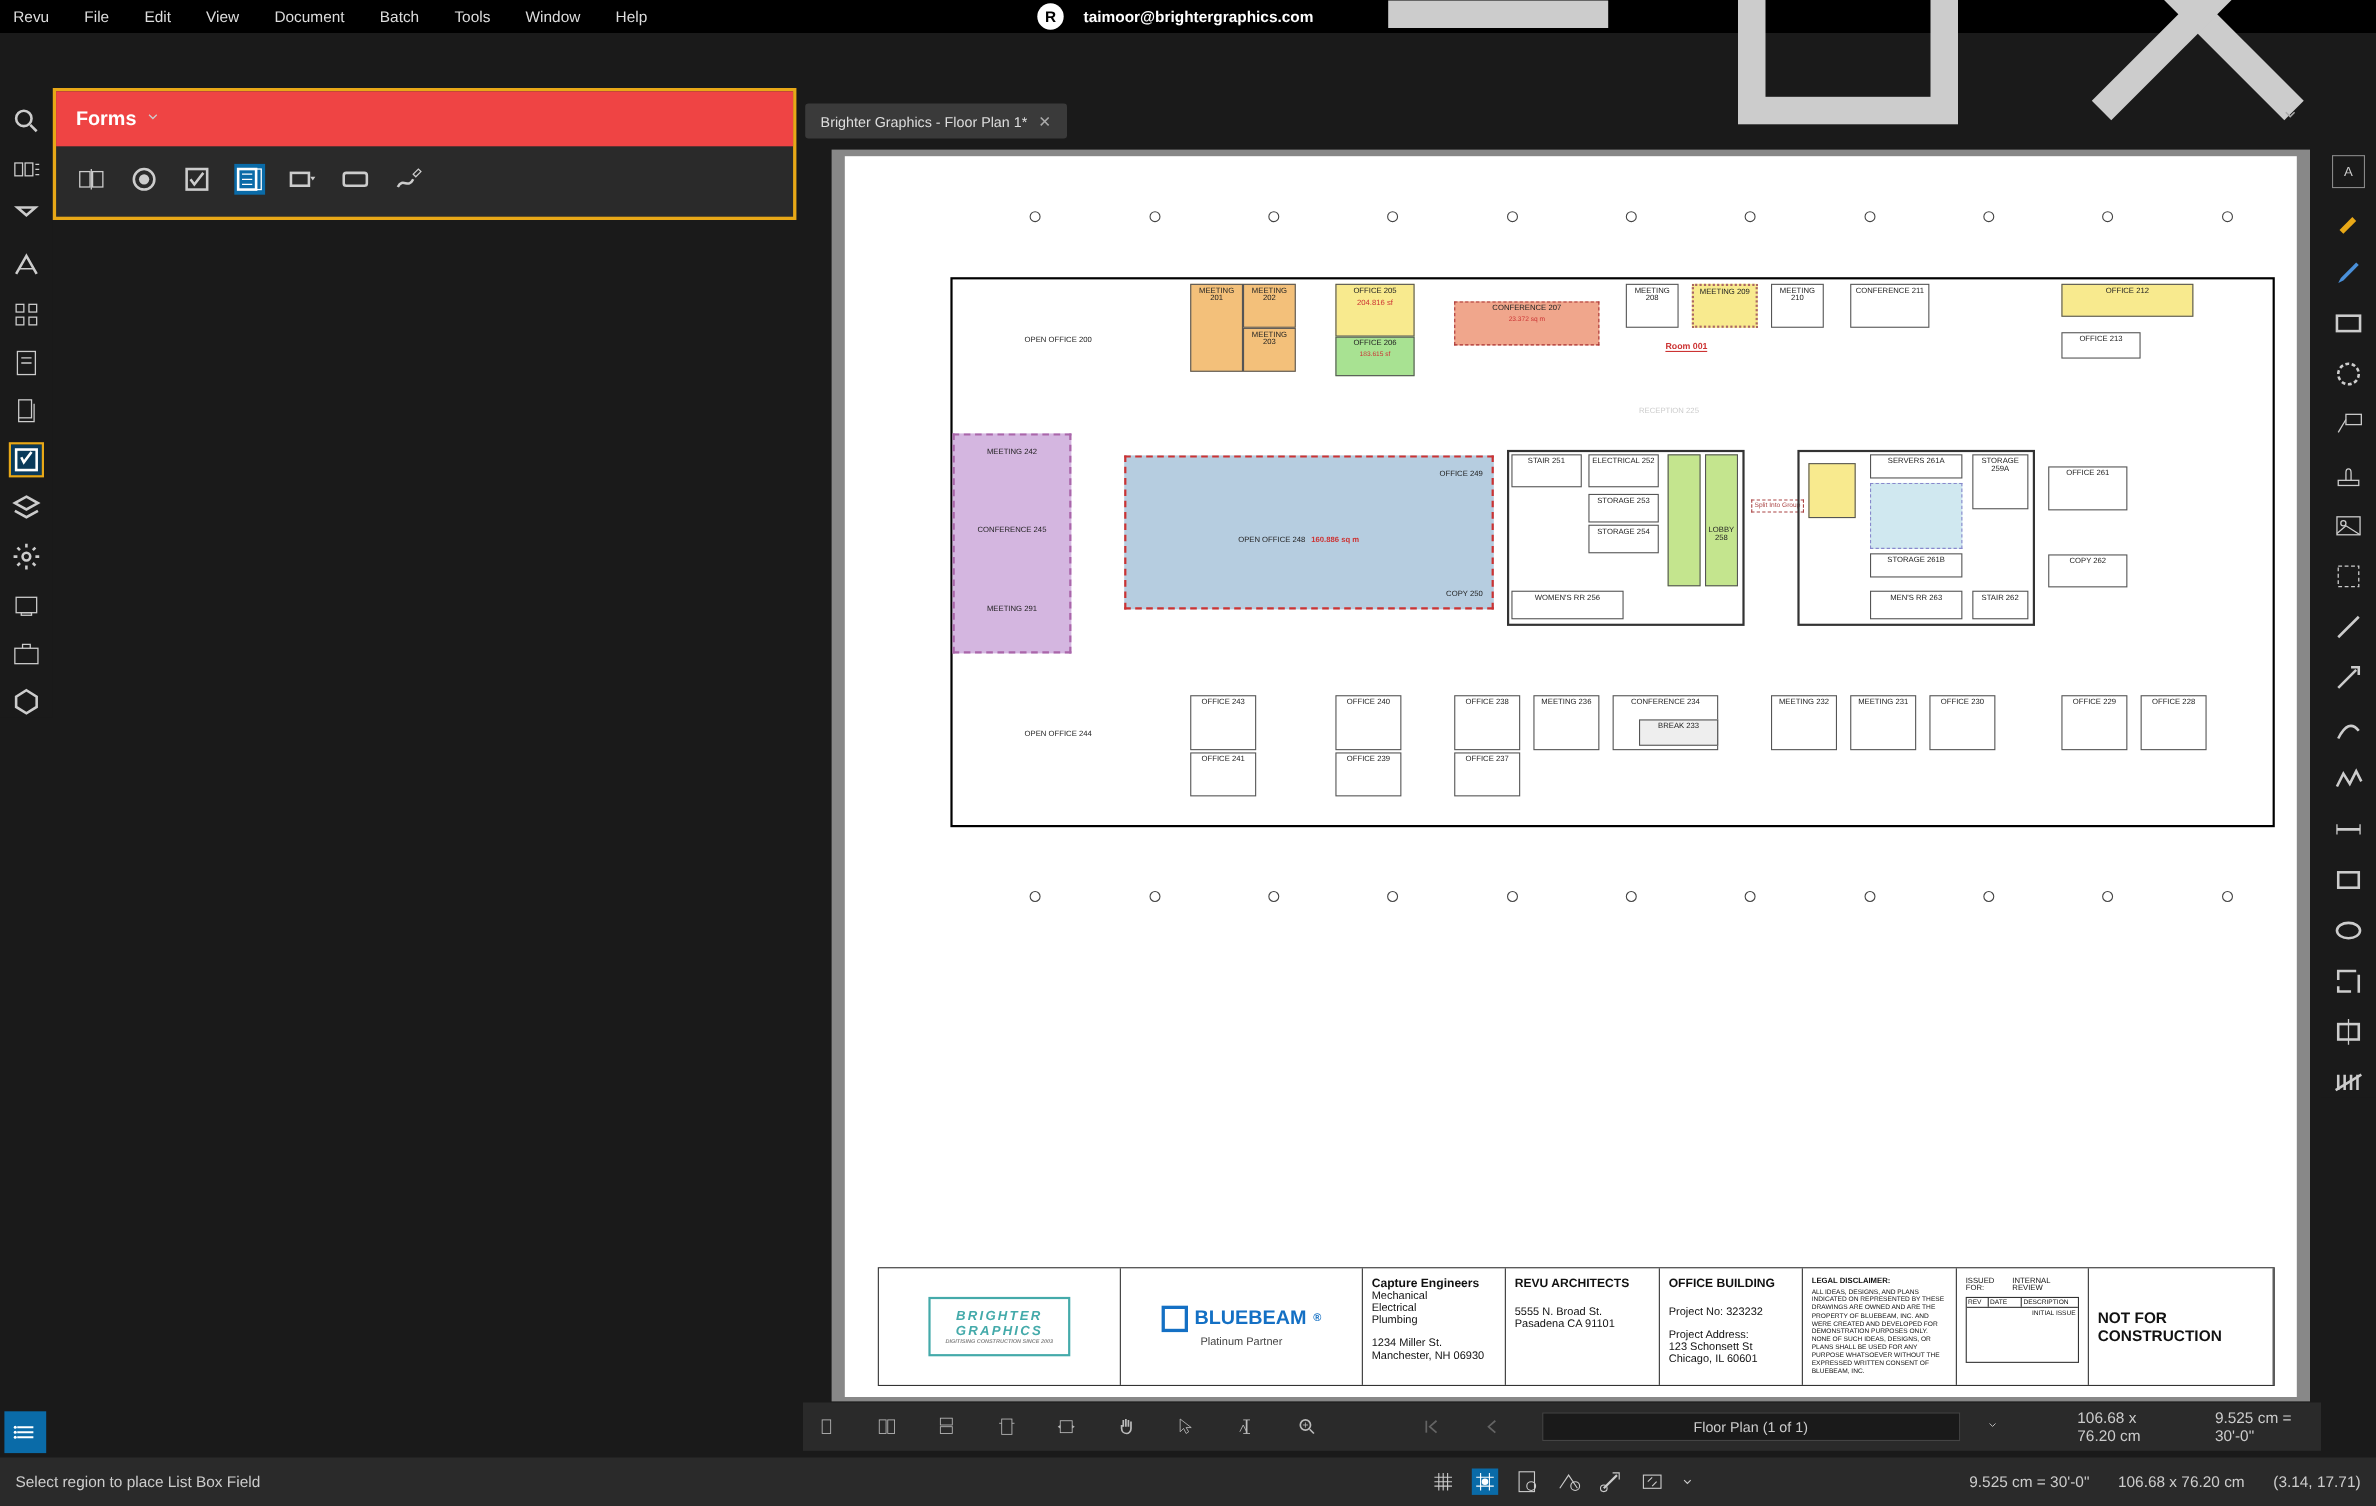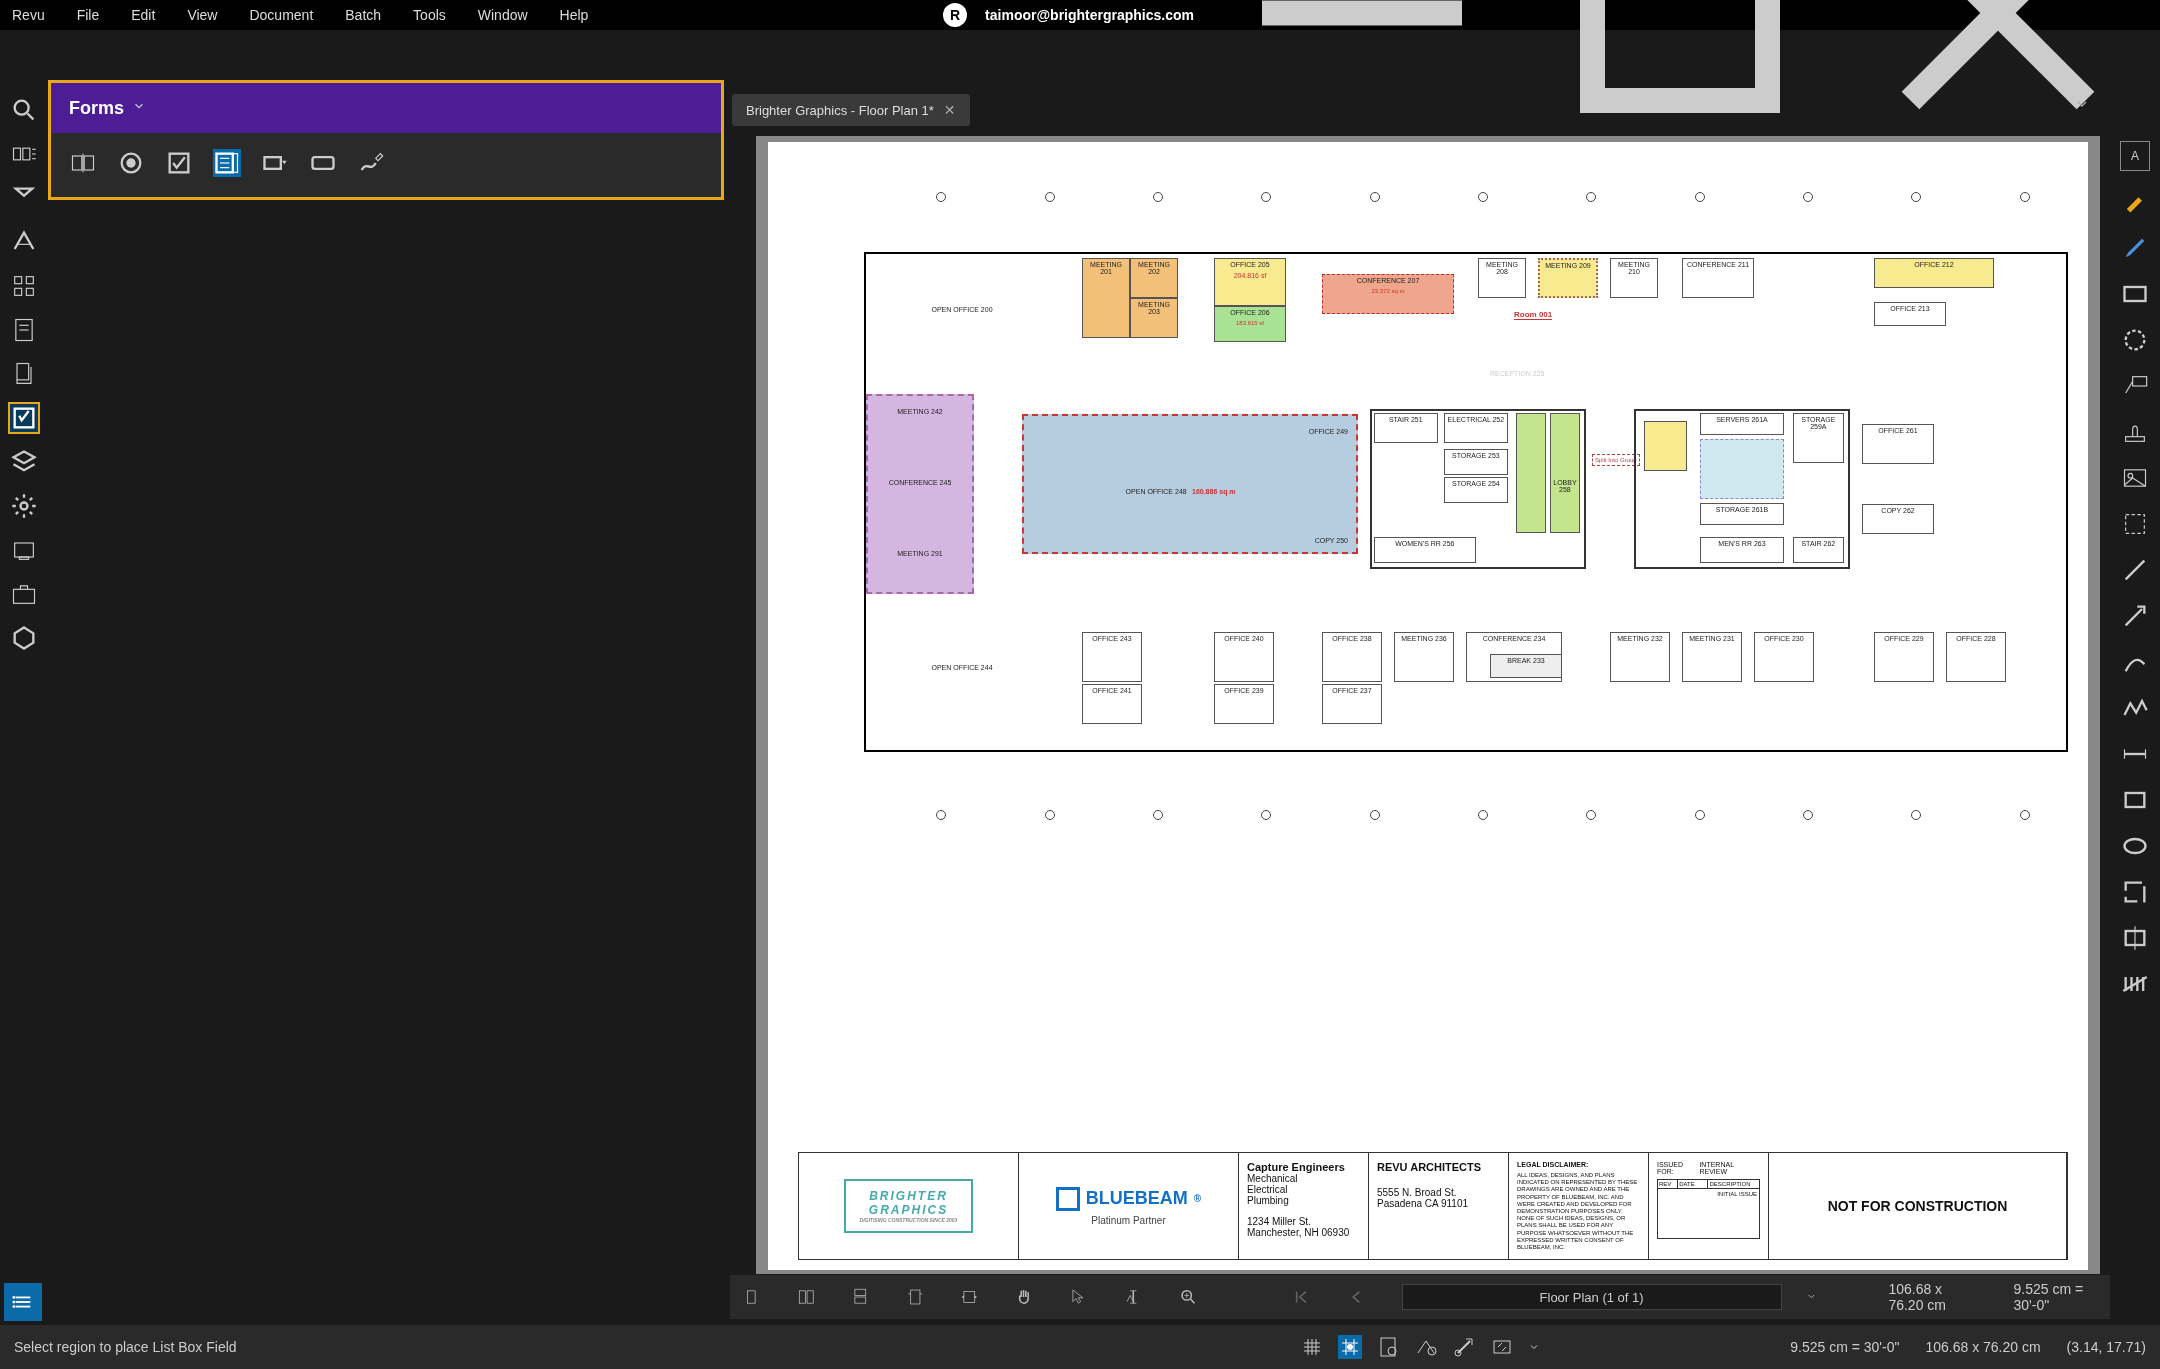--- a/index.html
+++ b/index.html
@@ -14,21 +14,21 @@
 .menubar .win-icon { color: #ccc; cursor: pointer; }
 .logo-circle { width: 24px; height: 24px; border-radius: 50%; background: #fff; display: flex; align-items: center; justify-content: center; color: #000; font-weight: bold; font-size: 14px; }
 
 
 .left-rail { position: absolute; top: 80px; left: 0; width: 48px; background: #1a1a1a; display: flex; flex-direction: column; align-items: center; gap: 16px; padding-top: 20px; }
 .left-rail .rail-icon { width: 28px; height: 28px; display: flex; align-items: center; justify-content: center; cursor: pointer; color: #ccc; }
 .left-rail .rail-icon.active { background: #0a3a5a; outline: 2px solid #e8a817; }
 
 
 .forms-panel { position: absolute; top: 80px; left: 48px; width: 676px; height: 120px; border: 3px solid #e8a817; background: #2a2a2a; }
-.forms-header { height: 50px; display: flex; align-items: center; padding: 0 18px; background: #4c1d95; }
+.forms-header { height: 50px; display: flex; align-items: center; padding: 0 18px; background: #ef4444; }
 .forms-title { font-size: 18px; font-weight: bold; color: #fff; }
 .forms-toolbar { height: 60px; display: flex; align-items: center; gap: 20px; padding: 0 18px; }
 .forms-toolbar .ft-icon { width: 28px; height: 28px; display: flex; align-items: center; justify-content: center; cursor: pointer; }
 .forms-toolbar .ft-icon.active { background: #0a6ba8; }
 
 
 .tab-area { position: absolute; top: 90px; left: 732px; height: 40px; display: flex; align-items: center; }
 .tab { background: #3a3a3a; padding: 8px 14px; display: flex; align-items: center; gap: 10px; border-radius: 3px; }
 .tab-title { font-size: 13px; color: #ddd; }
 .tab-close { font-size: 14px; color: #aaa; cursor: pointer; }
@@ -603,20 +603,27 @@
         <div>Electrical</div>
         <div>Plumbing</div>
         <div style="margin-top:10px">1234 Miller St.</div>
         <div>Manchester, NH 06930</div>
       </div>
       <div class="tb-cell tb-arch">
         <div style="font-weight:bold;font-size:11px">REVU ARCHITECTS</div>
         <div style="margin-top:14px">5555 N. Broad St.</div>
         <div>Pasadena CA 91101</div>
       </div>
+      <div class="tb-cell tb-project">
+        <div style="font-weight:bold;font-size:11px">OFFICE BUILDING</div>
+        <div style="margin-top:14px">Project No: 323232</div>
+        <div style="margin-top:10px">Project Address:</div>
+        <div>123 Schonsett St</div>
+        <div>Chicago, IL 60601</div>
+      </div>
       <div class="tb-cell tb-legal">
         <div style="font-weight:bold;font-size:7px">LEGAL DISCLAIMER:</div>
         <div style="margin-top:4px;line-height:1.2">ALL IDEAS, DESIGNS, AND PLANS INDICATED ON REPRESENTED BY THESE DRAWINGS ARE OWNED AND ARE THE PROPERTY OF BLUEBEAM, INC. AND WERE CREATED AND DEVELOPED FOR DEMONSTRATION PURPOSES ONLY. NONE OF SUCH IDEAS, DESIGNS, OR PLANS SHALL BE USED FOR ANY PURPOSE WHATSOEVER WITHOUT THE EXPRESSED WRITTEN CONSENT OF BLUEBEAM, INC.</div>
       </div>
       <div class="tb-cell tb-revisions">
         <div style="font-size:7px;display:flex;justify-content:space-between">
             <span>ISSUED FOR:</span>
             <span>INTERNAL REVIEW</span>
           </div>
         <div style="border:1px solid #333;margin-top:4px;height:60px;font-size:6px">

